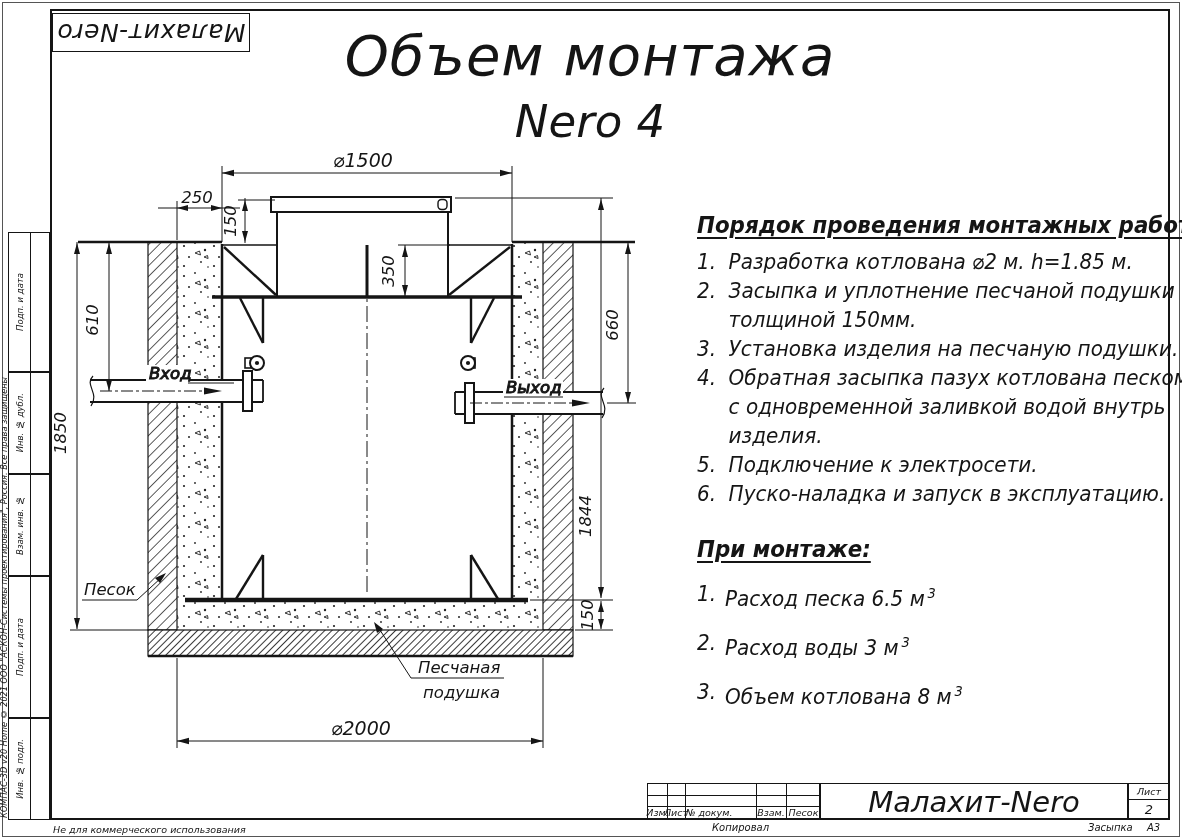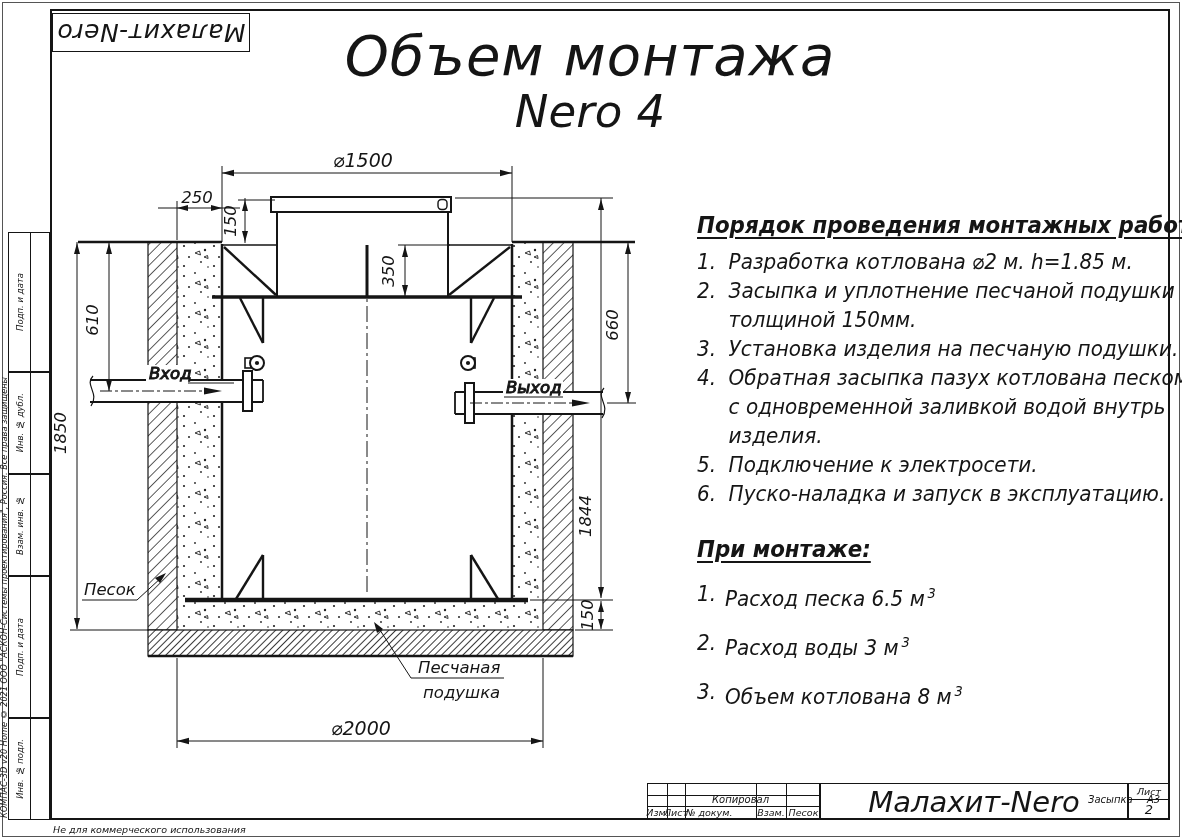--- a/index.html
+++ b/index.html
@@ -13,21 +13,21 @@
   .frame{position:absolute;left:50px;top:9px;width:1120px;height:811px;
          border:2px solid #151515;box-sizing:border-box;}
   
   .logo-box{position:absolute;left:52px;top:13px;width:198px;height:39px;
             border:1.6px solid #151515;box-sizing:border-box;
             display:flex;align-items:center;justify-content:center;}
   .logo-box span{transform:rotate(180deg);font-size:25px;letter-spacing:.5px;}
   
   .title-wrap{position:absolute;left:260px;top:26px;width:660px;text-align:center;line-height:1.08;}
   .title1{font-size:56px;letter-spacing:1px;}
-  .title2{font-size:45px;margin-top:2px;}
+  .title2{font-size:45px;margin-top:12px;}
   
   .rtext{position:absolute;left:697px;top:211px;width:505px;
          transform:scaleX(.93);transform-origin:left top;font-size:21.5px;line-height:29px;}
   .rhead{font-weight:bold;font-size:23px;text-decoration:underline;
          text-underline-offset:4px;white-space:nowrap;margin-bottom:7px;}
   .step{position:relative;padding-left:34px;white-space:nowrap;}
   .step .num{position:absolute;left:0;}
   .montage-head{margin-top:27px;}
   .mitem{position:relative;padding-left:30px;margin-top:15px;white-space:nowrap;}
   .mitem .num{position:absolute;left:0;}
@@ -52,21 +52,21 @@
             display:flex;align-items:center;justify-content:center;white-space:nowrap;}
   .tb-main{position:absolute;left:820px;top:783px;width:308px;height:37px;
            border:1.8px solid #151515;box-sizing:border-box;
            display:flex;align-items:center;justify-content:center;font-size:29px;}
   .tb-sheet{position:absolute;left:1128px;top:783px;width:42px;height:37px;
             border:1.8px solid #151515;box-sizing:border-box;}
   .tb-sheet .lbl{position:absolute;left:0;right:0;top:0;height:15px;border-bottom:1.1px solid #151515;
                  display:flex;align-items:center;justify-content:center;font-size:9.5px;}
   .tb-sheet .val{position:absolute;left:0;right:0;bottom:0;height:19px;
                  display:flex;align-items:center;justify-content:center;font-size:13px;}
-  .below-frame{position:absolute;top:794px;font-size:10px;}
+  .below-frame{position:absolute;top:822px;font-size:10px;}
   svg text{font-family:"DejaVu Sans",sans-serif;font-style:italic;fill:#151515;}
 </style>
 </head>
 <body>
 
 <div class="sheet">
 
   <div class="sheet-edge"></div>
   <div class="frame"></div>
 

